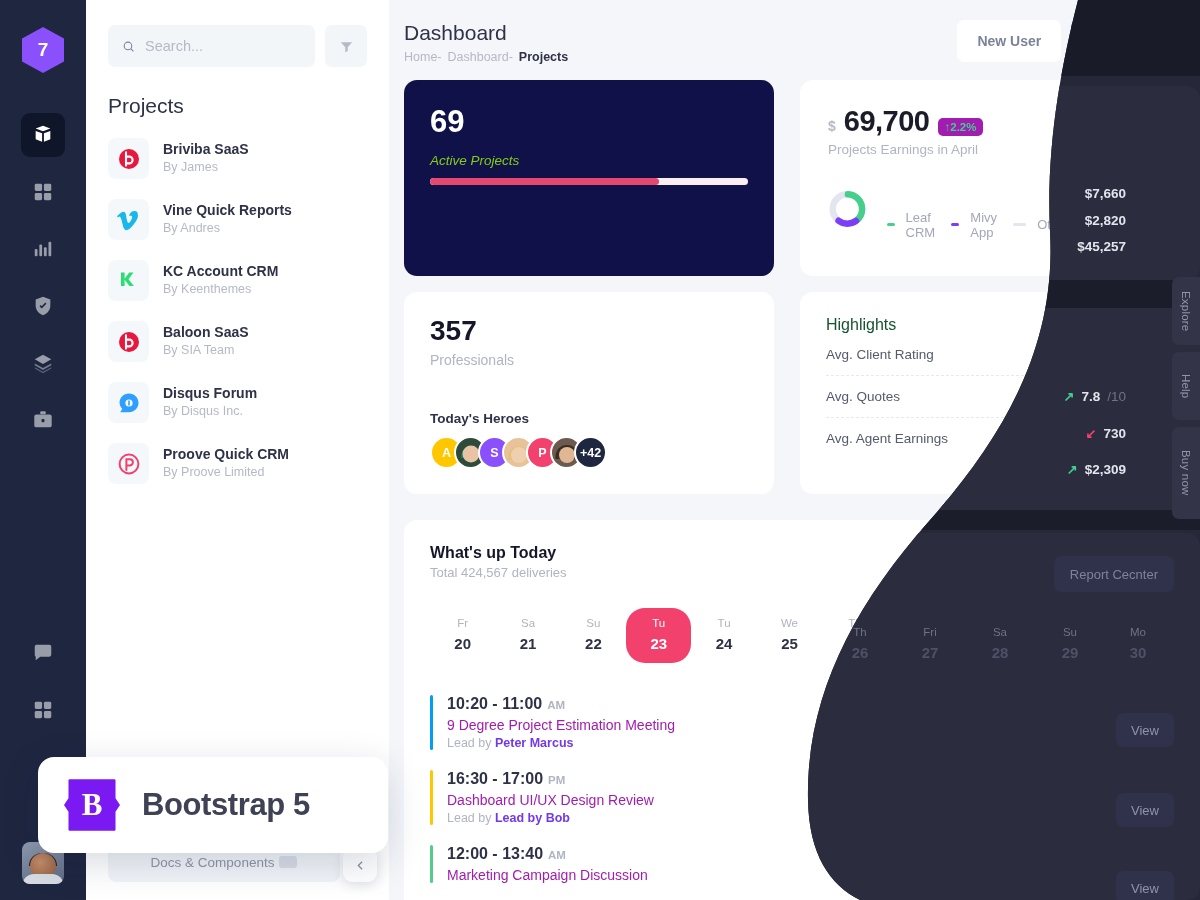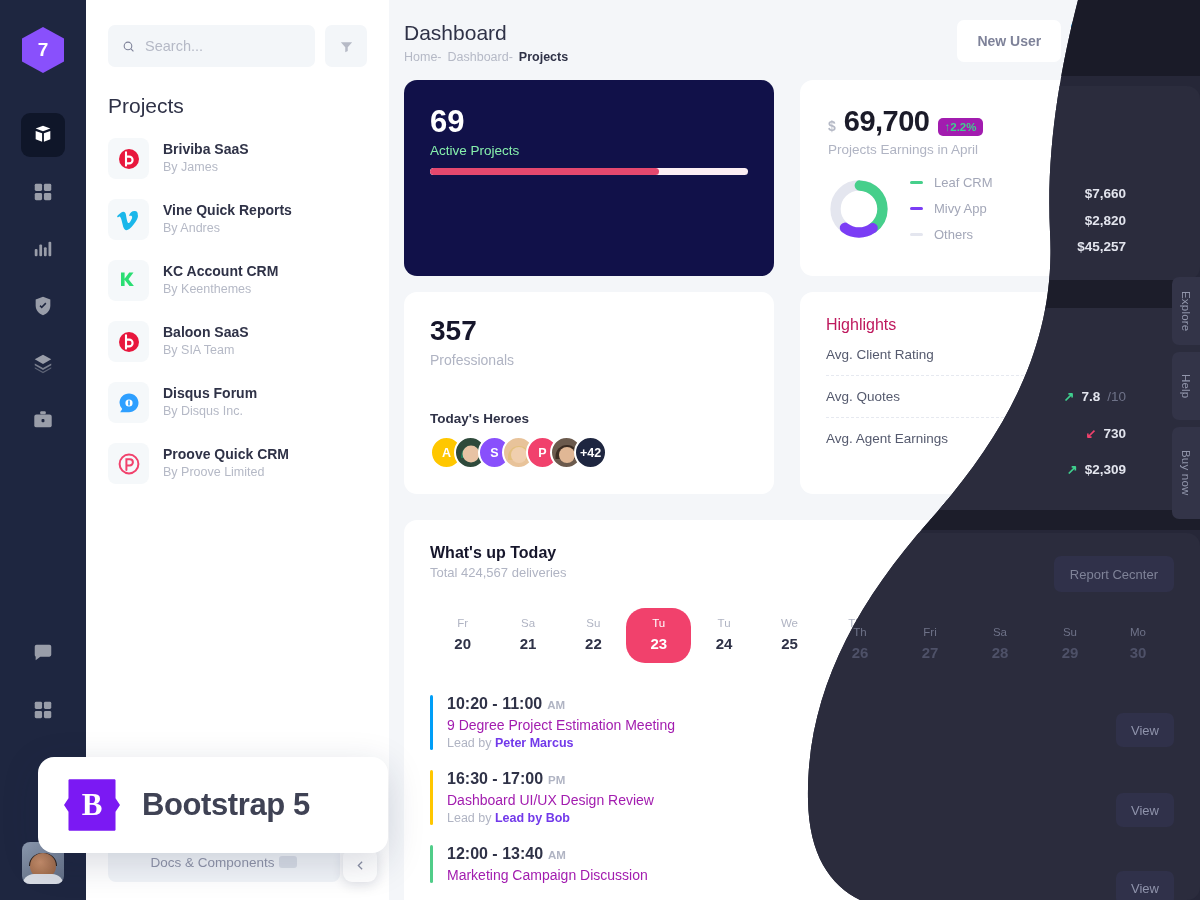--- a/index.html
+++ b/index.html
@@ -130,42 +130,42 @@
   .grid-row { display: flex; gap: 26px; padding: 16px 25px 0 15px; }
   .card { background: #fff; border-radius: 13px; }
 
   
   .card-active {
     width: 370px; height: 196px; background: #111149;
     border-radius: 13px; padding: 26px 26px 22px 26px;
     display: flex; flex-direction: column;
   }
   .big-num { font-size: 31px; font-weight: bold; color: #fff; line-height: 1; }
-  .sub-label { font-size: 13.5px; color: #86efac; margin-top: 6px; }
+  .sub-label { font-size: 13.5px; color: #84cc16; margin-top: 16px; font-style: italic; }
   .progress-head {
     margin-top: auto; display: flex; justify-content: space-between;
     font-size: 13px; font-weight: bold; color: #b9bbd8;
   }
   .progress-track {
     height: 7px; border-radius: 5px; background: #fbeef3; margin-top: 10px; overflow: hidden;
   }
   .progress-fill { height: 100%; border-radius: 5px; background: #e4486e; }
 
   
   .card-earn { width: 370px; height: 196px; padding: 25px 25px 20px 28px; }
   .earn-top { display: flex; align-items: baseline; gap: 8px; }
   .dollar { font-size: 14px; color: #b5b9c6; font-weight: 600; }
   .earn-amt { font-size: 29px; font-weight: bold; color: #1b1b29; letter-spacing: -.5px; }
   .pill-up {
     background: #a21caf; color: #3fcf8e; font-size: 11.5px; font-weight: bold;
     padding: 3px 7px; border-radius: 5px;
   }
   .earn-sub { font-size: 13.5px; color: #b0b4c3; margin-top: 4px; }
   .earn-body { display: flex; align-items: center; margin-top: 18px; gap: 20px; }
-  .legend { display: flex; flex-direction: column; gap: 11px; }
+  .legend { display: flex; flex-direction: row; gap: 11px; margin-top: 32px; }
   .legend-row { display: flex; align-items: center; gap: 11px; font-size: 13px; color: #a3a7b8; }
   .dash { width: 13px; height: 3px; border-radius: 2px; display: inline-block; }
   .amounts {
     margin-left: auto; display: flex; flex-direction: column; gap: 11px;
     text-align: right; font-size: 13.5px; font-weight: bold; color: #2f3247;
   }
 
   
   .card-pros { width: 370px; height: 202px; padding: 25px 26px; display: flex; flex-direction: column; }
   .pros-num { font-size: 28px; font-weight: bold; color: #16162b; line-height: 1; }
@@ -174,21 +174,21 @@
   .heroes { display: flex; margin-top: 10px; }
   .hero {
     width: 33px; height: 33px; border-radius: 50%; margin-left: -9px;
     border: 2px solid #fff; display: flex; align-items: center; justify-content: center;
     color: #fff; font-size: 12.5px; font-weight: bold; overflow: hidden; position: relative;
   }
   .hero:first-child { margin-left: 0; }
 
   
   .card-high { width: 370px; height: 202px; padding: 24px 26px 18px 26px; }
-  .high-title { font-size: 16px; color: #be185d; font-weight: 400; }
+  .high-title { font-size: 16px; color: #14532d; font-weight: 400; }
   .high-row {
     display: flex; align-items: center; padding: 13px 0;
     font-size: 13.5px; color: #555a6e;
   }
   .high-row + .high-row { border-top: 1px dashed #e6e9f0; }
   .high-val { margin-left: auto; display: flex; align-items: center; gap: 7px; }
   .high-val .num { font-size: 13.5px; font-weight: bold; color: #16162b; }
   .high-val .den { font-size: 13.5px; color: #b5b9c6; font-weight: 400; }
   .arrow-up { color: #3fcf8e; font-size: 13px; }
   .arrow-dn { color: #f1416c; font-size: 13px; }

